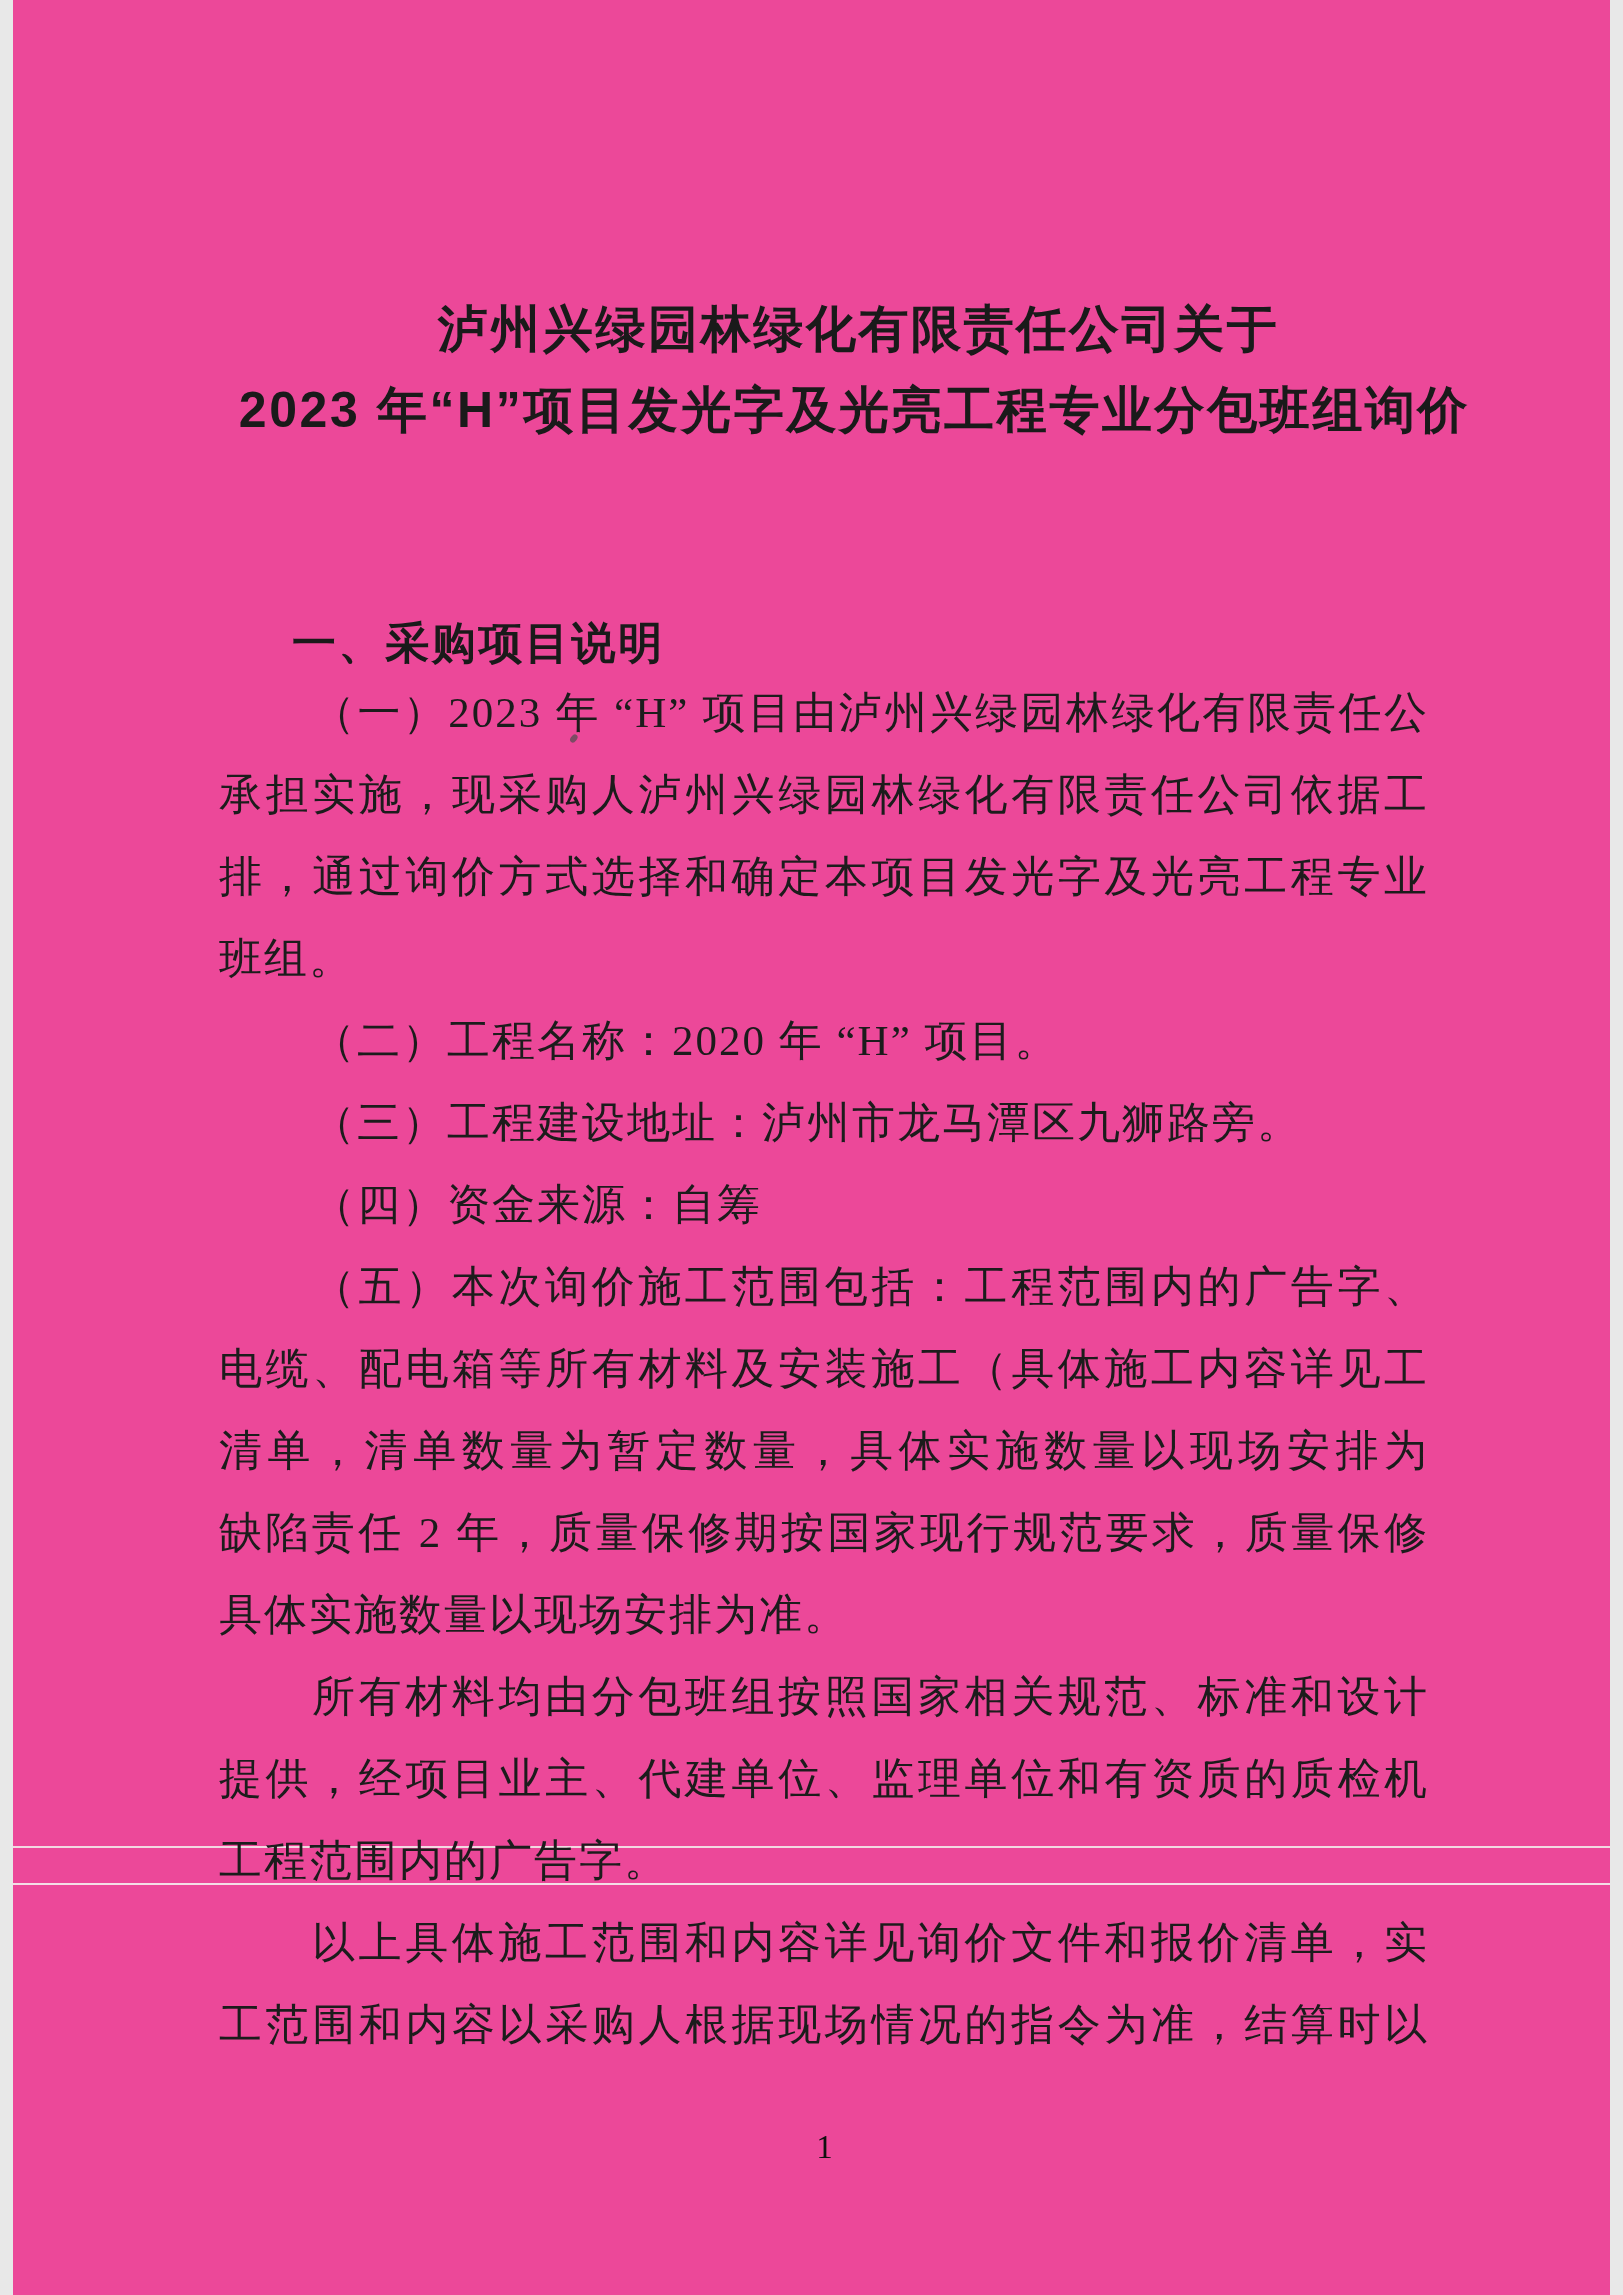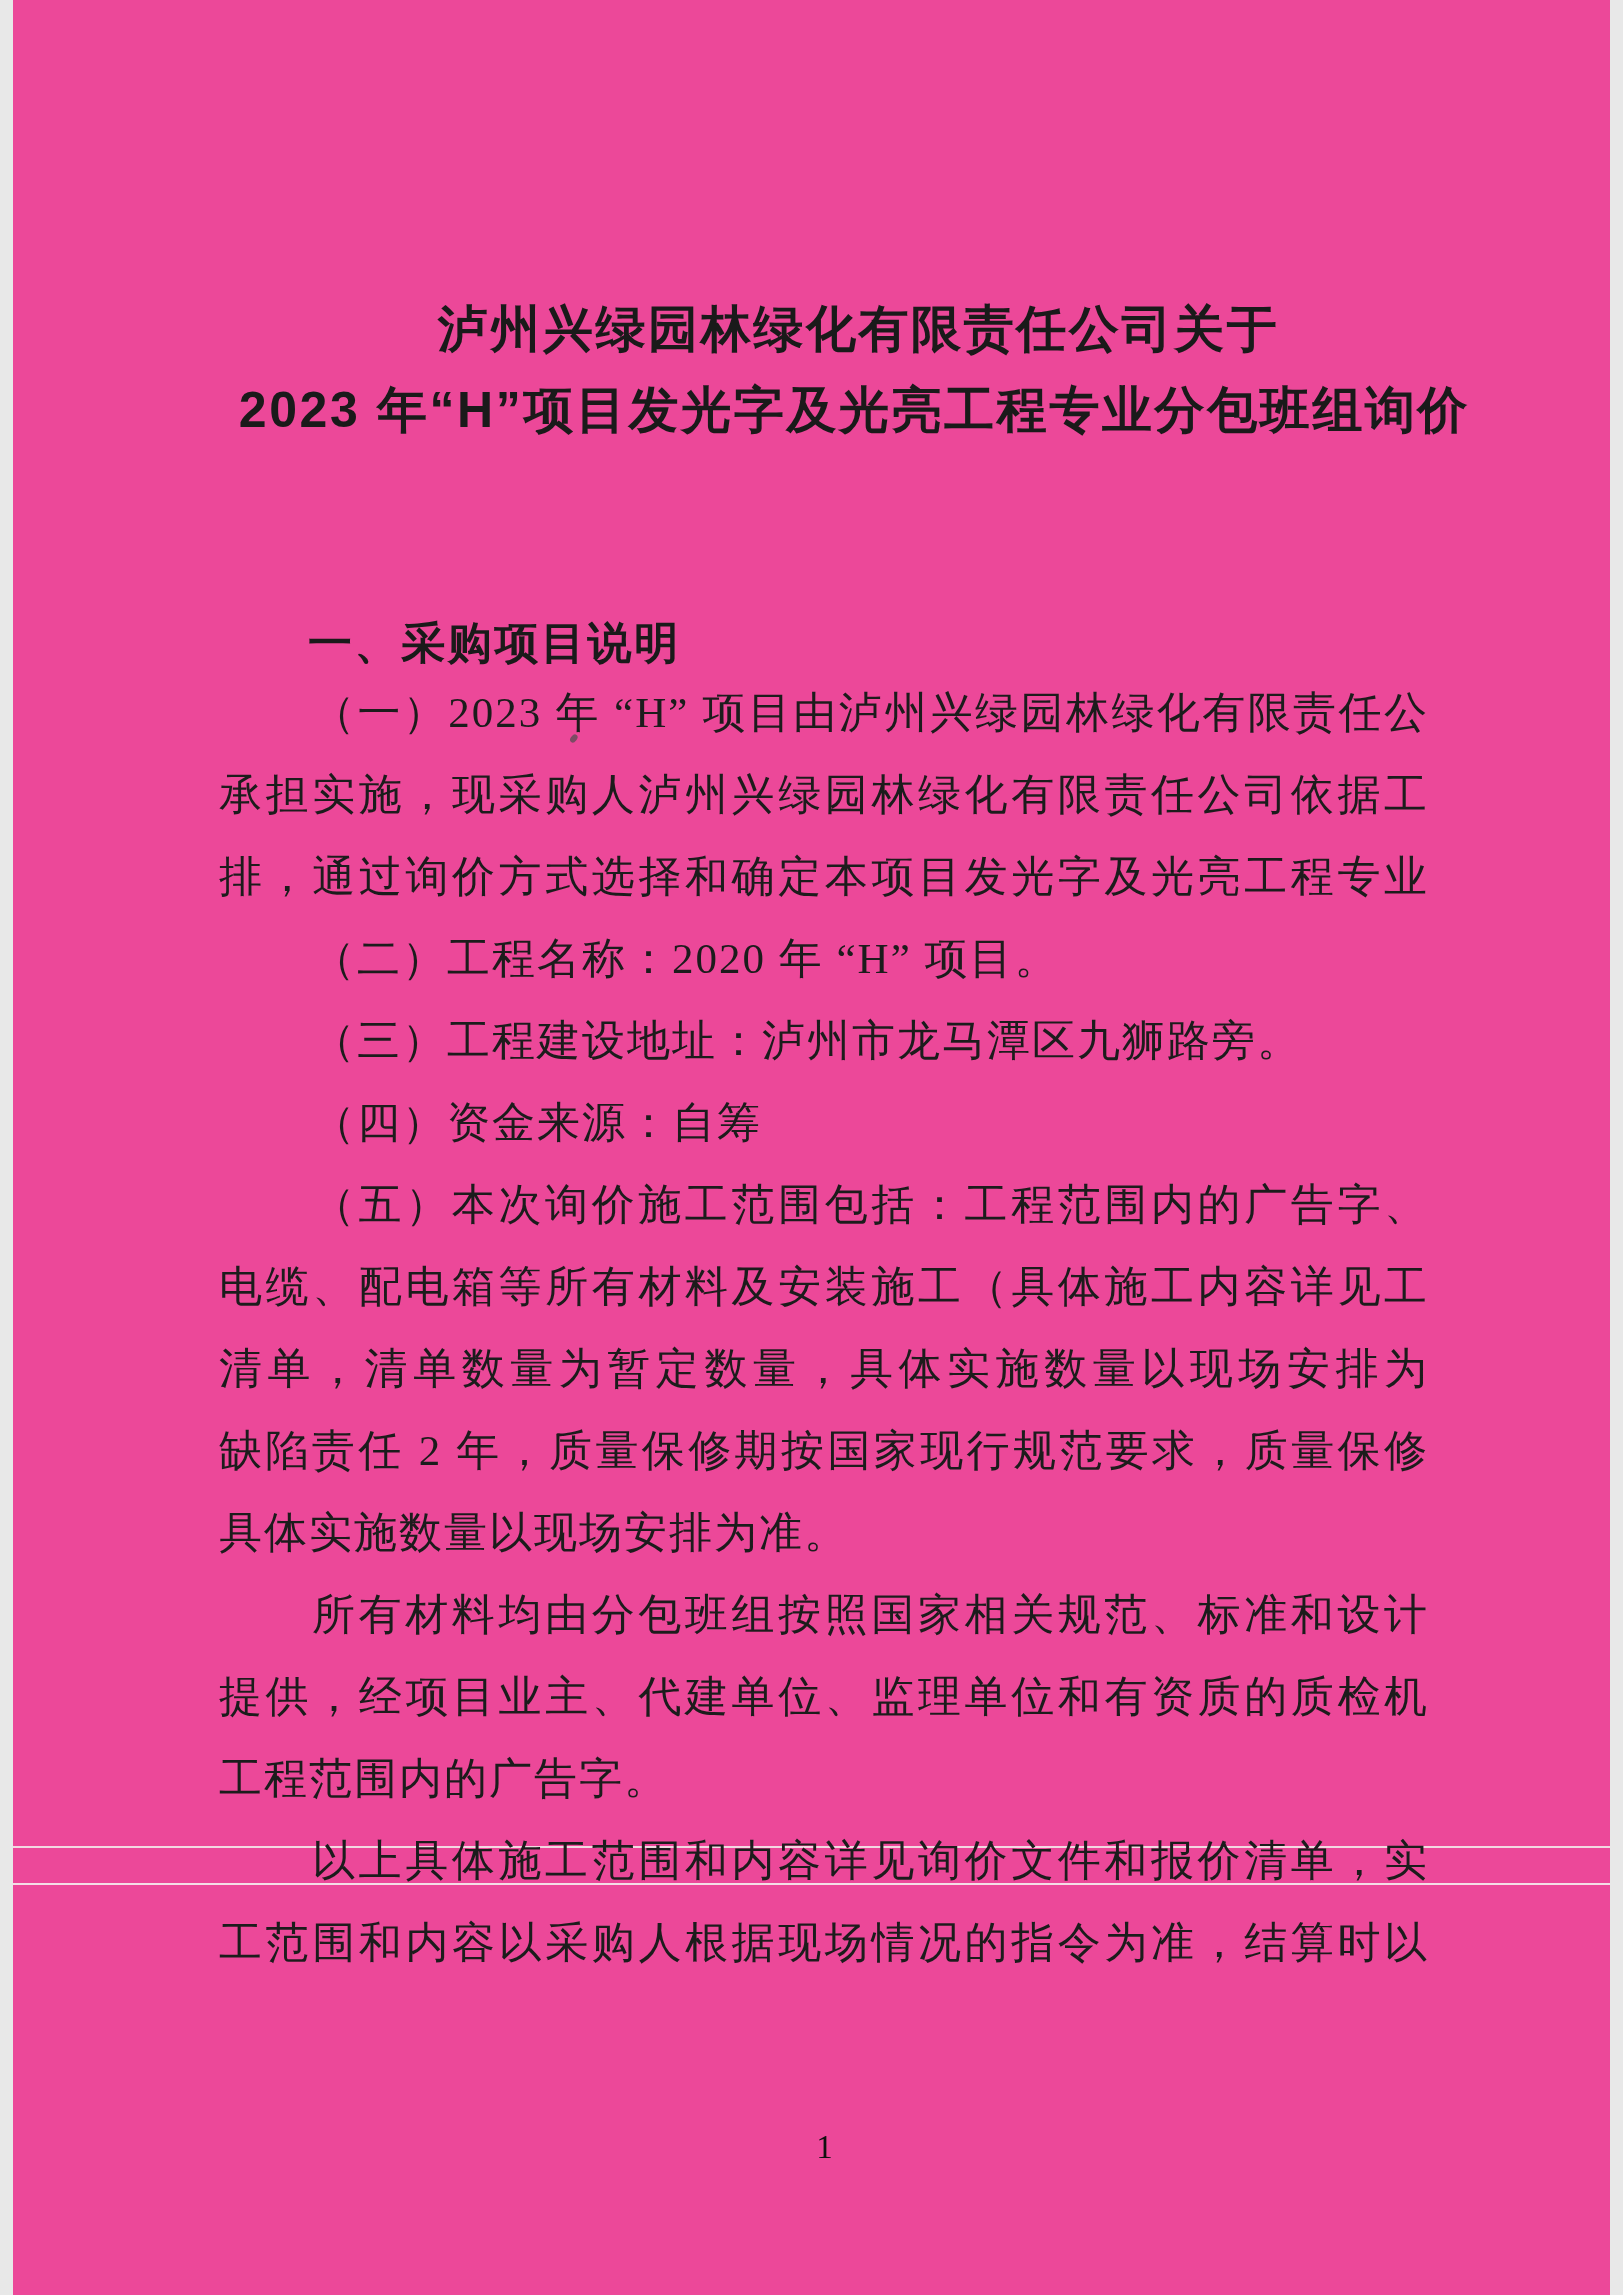--- a/index.html
+++ b/index.html
@@ -29,21 +29,21 @@
     color: #1a1a1a;
     white-space: nowrap;
   }
   #title-1 { top: 296px; transform: translateX(34px); }
   #title-2 { top: 377px; transform: translateX(30px); }
   #title-3 { top: 457px; }
 
   
   .section-heading {
     position: absolute;
-    left: 295px;
+    left: 279px;
     top: 614px;
     font-family: "Liberation Sans", sans-serif;
     font-weight: 700;
     font-size: 44px;
     letter-spacing: 2.6px;
     color: #1a1a1a;
     white-space: nowrap;
   }
 
   
@@ -115,20 +115,21 @@
 
   <div class="title-line" id="title-1">泸州兴绿园林绿化有限责任公司关于</div>
   <div class="title-line" id="title-2">2023 年“H”项目发光字及光亮工程专业分包班组询价</div>
 
   <div class="section-heading">一、采购项目说明</div>
 
   <div class="body-text">
     <div class="body-line indent fill">（一）2023 年 “H” 项目由泸州兴绿园林绿化有限责任公司</div>
     <div class="body-line fill">承担实施，现采购人泸州兴绿园林绿化有限责任公司依据工作安</div>
     <div class="body-line fill">排，通过询价方式选择和确定本项目发光字及光亮工程专业分包</div>
+    <div class="body-line">班组。</div>
     <div class="body-line indent">（二）工程名称：2020 年 “H” 项目。</div>
     <div class="body-line indent">（三）工程建设地址：泸州市龙马潭区九狮路旁。</div>
     <div class="body-line indent">（四）资金来源：自筹</div>
     <div class="body-line indent fill">（五）本次询价施工范围包括：工程范围内的广告字、灯具、</div>
     <div class="body-line fill">电缆、配电箱等所有材料及安装施工（具体施工内容详见工程量</div>
     <div class="body-line fill">清单，清单数量为暂定数量，具体实施数量以现场安排为准）。</div>
     <div class="body-line fill">缺陷责任 2 年，质量保修期按国家现行规范要求，质量保修期自</div>
     <div class="body-line">具体实施数量以现场安排为准。</div>
     <div class="body-line indent fill">所有材料均由分包班组按照国家相关规范、标准和设计要求</div>
     <div class="body-line fill">提供，经项目业主、代建单位、监理单位和有资质的质检机构检</div>

